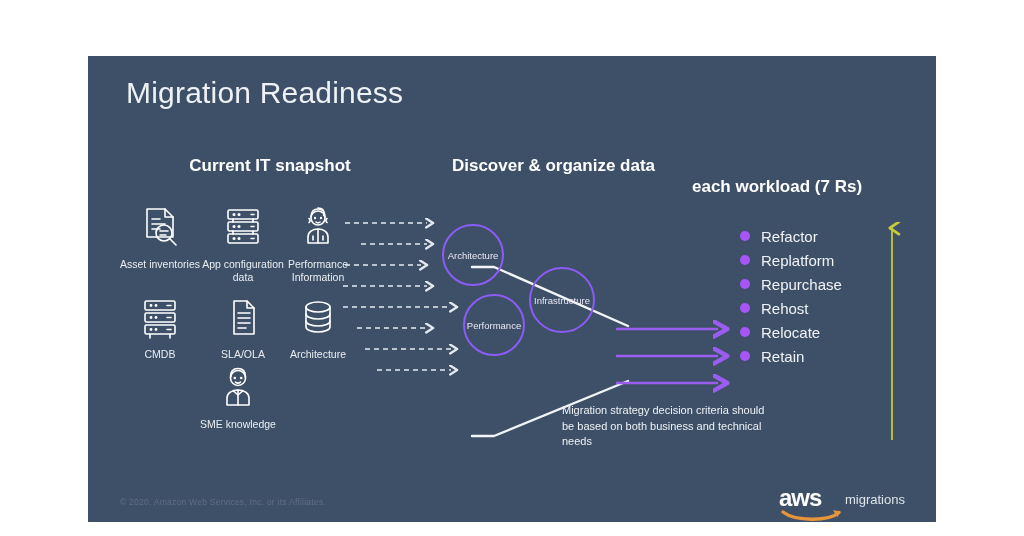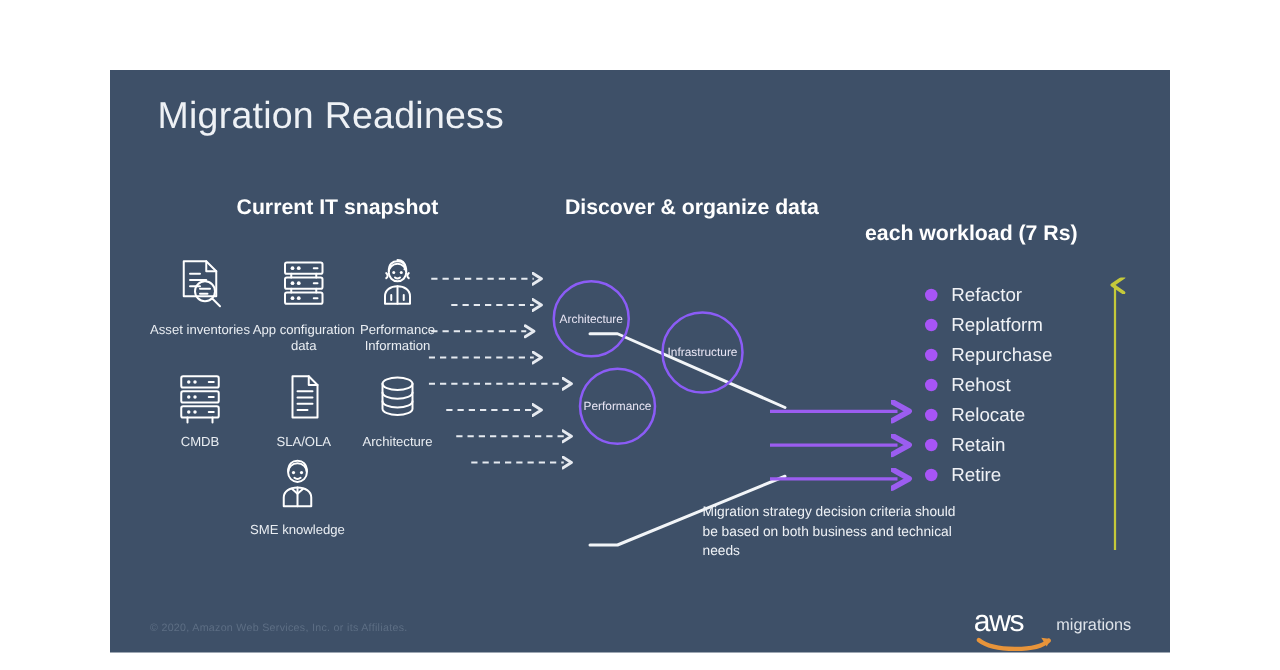--- a/index.html
+++ b/index.html
@@ -65,21 +65,21 @@
   }
 
   .copyright{
     position:absolute;left:32px;top:441px;
     font-size:8.5px;color:#5d6e84;letter-spacing:.25px;
   }
 
   .aws-logo{position:absolute;left:691px;top:430px;width:130px;height:36px;}
   .aws-word{
     position:absolute;left:0px;top:-2px;
-    font-size:24px;font-weight:400;color:#ffffff;letter-spacing:-1px;
+    font-size:24px;font-weight:700;color:#ffffff;letter-spacing:-1px;
   }
   .aws-sub{
     position:absolute;left:66px;top:6px;
     font-size:13px;color:#dfe4ea;
   }
 </style>
 </head>
 <body>
 
 <div id="stage">
@@ -239,21 +239,21 @@
           <line x1="148" y1="128" x2="250" y2="128"></line>
           <line x1="148" y1="155" x2="250" y2="155"></line>
           <line x1="148" y1="182" x2="250" y2="182"></line>
         </g>
       </svg>
     </div>
 
     <div class="bubble" style="left:354px;top:168px;width:58px;height:58px;">
       <span>Architecture</span>
     </div>
-    <div class="bubble" style="left:441px;top:193px;width:62px;height:62px;text-align:right;">
+    <div class="bubble" style="left:441px;top:211px;width:62px;height:62px;text-align:right;">
       <span>Infrastructure</span>
     </div>
     <div class="bubble" style="left:375px;top:238px;width:58px;height:58px;">
       <span>Performance</span>
     </div>
 
     <div class="rlist">
       <div class="ritem">
         <span class="dot"></span>
         <span class="rlabel">Refactor</span>
@@ -270,24 +270,20 @@
         <span class="dot"></span>
         <span class="rlabel">Rehost</span>
       </div>
       <div class="ritem">
         <span class="dot"></span>
         <span class="rlabel">Relocate</span>
       </div>
       <div class="ritem">
         <span class="dot"></span>
         <span class="rlabel">Retain</span>
-      </div>
-      <div class="ritem">
-        <span class="dot"></span>
-        <span class="rlabel">Retire</span>
       </div>
     </div>
 
     <div style="position:absolute;left:794px;top:166px;width:20px;height:222px;">
       <svg width="20" height="222" viewBox="0 0 20 222">
         <defs>
           <marker id="uparrow" markerWidth="9" markerHeight="9" refX="4.2" refY="2.2" orient="auto">
             <path d="M0.8,6 L4.2,1 L7.6,6" fill="none" stroke="#c5c93a" stroke-width="1.6" stroke-linecap="round" stroke-linejoin="round"></path>
           </marker>
         </defs>

